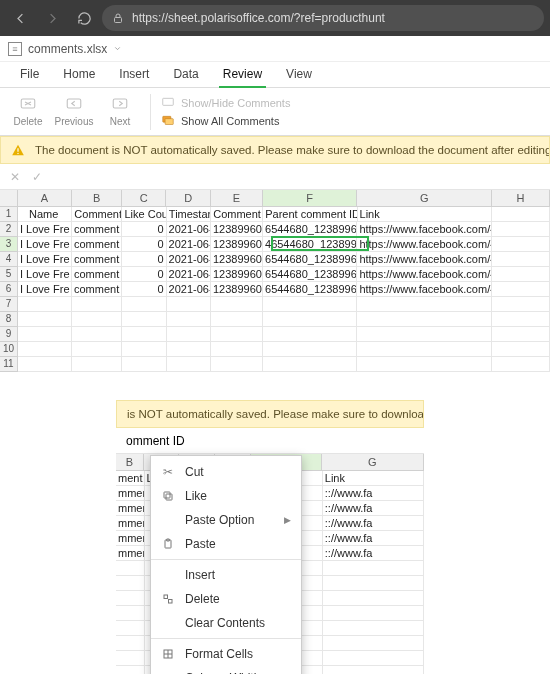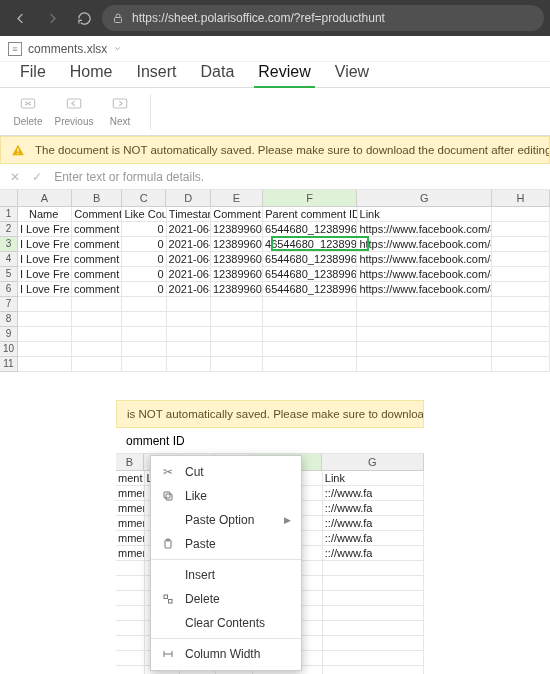--- a/index.html
+++ b/index.html
@@ -4,21 +4,21 @@
 <style>
 *{box-sizing:border-box;margin:0;padding:0;font-family:"Segoe UI",Arial,sans-serif}
 body{background:#fff;width:550px;font-size:12px;color:#222}
 .browser-bar{background:#3b3b3b;height:36px;display:flex;align-items:center;padding:0 6px;gap:4px}
 .browser-bar .bicon{width:28px;height:28px;display:flex;align-items:center;justify-content:center;color:#bbb;border-radius:4px}
 .url-bar{flex:1;background:#505050;border-radius:14px;height:26px;display:flex;align-items:center;padding:0 10px;color:#ddd;font-size:12px;gap:8px}
 .url-bar svg{flex-shrink:0}
 .title-bar{height:26px;display:flex;align-items:center;padding:0 8px;gap:6px;color:#555;font-size:12px;border-bottom:1px solid #eee}
 .title-bar .app-icon{width:14px;height:14px;border:1px solid #888;color:#888;font-size:9px;display:flex;align-items:center;justify-content:center}
 .menu-tabs{height:26px;display:flex;align-items:flex-end;padding:0 8px;gap:0;border-bottom:1px solid #ddd}
-.menu-tabs .tab{padding:5px 12px 6px;font-size:16px;color:#444;cursor:pointer;position:relative}
+.menu-tabs .tab{padding:5px 12px 6px;font-size:12px;color:#444;cursor:pointer;position:relative}
 .menu-tabs .tab.active{color:#111}
 .menu-tabs .tab.active::after{content:"";position:absolute;left:8px;right:8px;bottom:-1px;height:2px;background:#2fb24c}
 .ribbon{height:48px;display:flex;align-items:center;padding:4px 8px;gap:6px;border-bottom:1px solid #ddd;color:#888}
 .ribbon .rbtn{width:40px;text-align:center;line-height:1.2;font-size:10px}
 .ribbon .rbtn svg{display:block;margin:0 auto 2px}
 .ribbon .sep{width:1px;height:36px;background:#e4e4e4;margin:0 4px}
 .ribbon .ritems{display:flex;flex-direction:column;gap:4px;font-size:11px;color:#666}
 .ribbon .ritem{display:flex;align-items:center;gap:6px}
 .ribbon .ritem .ribox{width:14px;height:14px;display:flex;align-items:center;justify-content:center}
 .banner{background:#fff4cb;border:1px solid #f2e3a0;height:28px;display:flex;align-items:center;padding:0 10px;gap:10px;font-size:11.5px;color:#5c5027;white-space:nowrap;overflow:hidden}
@@ -107,35 +107,53 @@
     <span>Previous</span>
   </div>
   <div class="rbtn">
     <svg width="18" height="18" viewBox="0 0 24 24" fill="none" stroke="#c2c2c2" stroke-width="1.5">
         <rect x="3" y="4" width="18" height="12" rx="2"></rect>
         <path d="M11 7l4 3-4 3"></path>
       </svg>
     <span>Next</span>
   </div>
   <div class="sep"></div>
+  <div class="ritems">
+    <div class="ritem">
+      <div class="ribox">
+          <svg width="14" height="14" viewBox="0 0 24 24" fill="none" stroke="#c2c2c2" stroke-width="1.5">
+            <rect x="3" y="4" width="18" height="12" rx="1"></rect>
+          </svg>
+        </div>
+      <span style="color:#bbb">Show/Hide Comments</span>
+    </div>
+    <div class="ritem">
+      <div class="ribox">
+          <svg width="14" height="14" viewBox="0 0 24 24" fill="#f0a030" stroke="#c08020" stroke-width="1">
+            <rect x="3" y="4" width="14" height="10" rx="1"></rect>
+            <rect x="7" y="8" width="14" height="10" rx="1" fill="#ffd070"></rect>
+          </svg>
+        </div>
+      <span style="color:#444">Show All Comments</span>
+    </div>
+  </div>
 </div>
 
 <div class="banner">
   <svg width="14" height="14" viewBox="0 0 24 24" fill="#e8b000">
       <path d="M12 3l10 18H2z"></path>
       <rect x="11" y="9" width="2" height="6" fill="#fff"></rect>
       <rect x="11" y="17" width="2" height="2" fill="#fff"></rect>
     </svg>
   <span>The document is NOT automatically saved. Please make sure to download the document after editing. (Download requir</span>
 </div>
 
 <div class="formula-bar">
   <span class="fx-close">✕</span>
   <span class="fx-close">✓</span>
-  <span>Enter text or formula details.</span>
 </div>
 
 <div class="sheet" id="sheet1" style="height:182px">
   <div class="corner"></div>
   <div class="col-head" id="s1cols">
       <div class="ch" style="width: 56px;">A</div>
       <div class="ch" style="width: 52px;">B</div>
       <div class="ch" style="width: 46px;">C</div>
       <div class="ch" style="width: 46px;">D</div>
       <div class="ch" style="width: 54px;">E</div>
@@ -446,20 +464,29 @@
         <span>Delete</span>
       </div>
     <div class="mi">
         <span class="micon"></span>
         <span>Clear Contents</span>
       </div>
     <div class="msep"></div>
     <div class="mi">
         <span class="micon">
           <svg width="12" height="12" viewBox="0 0 24 24" fill="none" stroke="#777" stroke-width="2">
+            <rect x="4" y="4" width="16" height="16"></rect>
+            <path d="M4 12h16M12 4v16"></path>
+          </svg>
+        </span>
+        <span>Format Cells</span>
+      </div>
+    <div class="mi">
+        <span class="micon">
+          <svg width="12" height="12" viewBox="0 0 24 24" fill="none" stroke="#777" stroke-width="2">
             <path d="M4 6v12M20 6v12M4 12h16"></path>
           </svg>
         </span>
         <span>Column Width</span>
       </div>
 
   </div>
 </div>
 
 </body></html>

